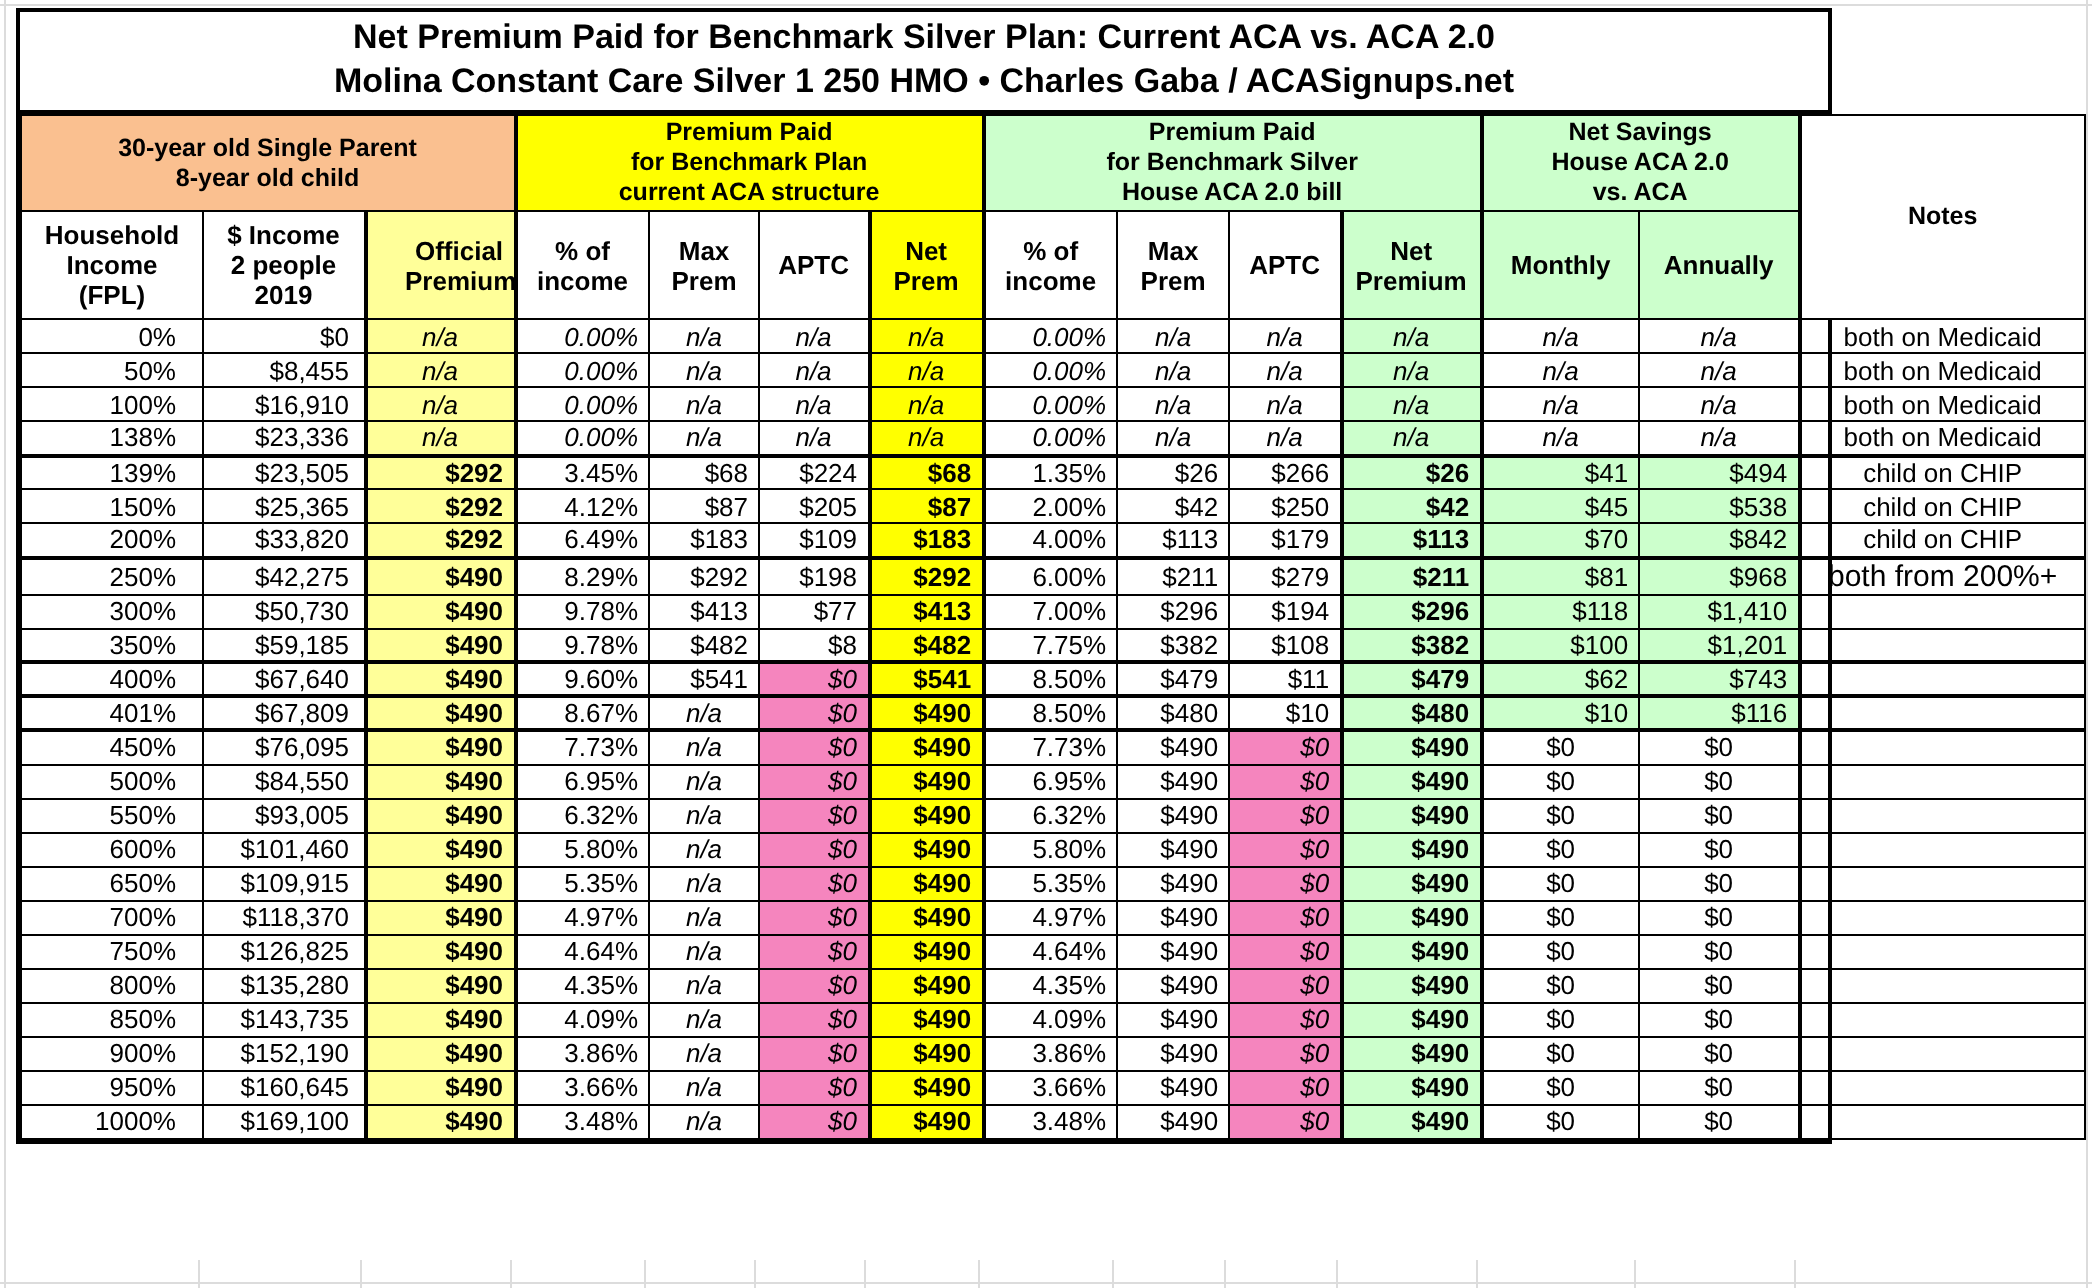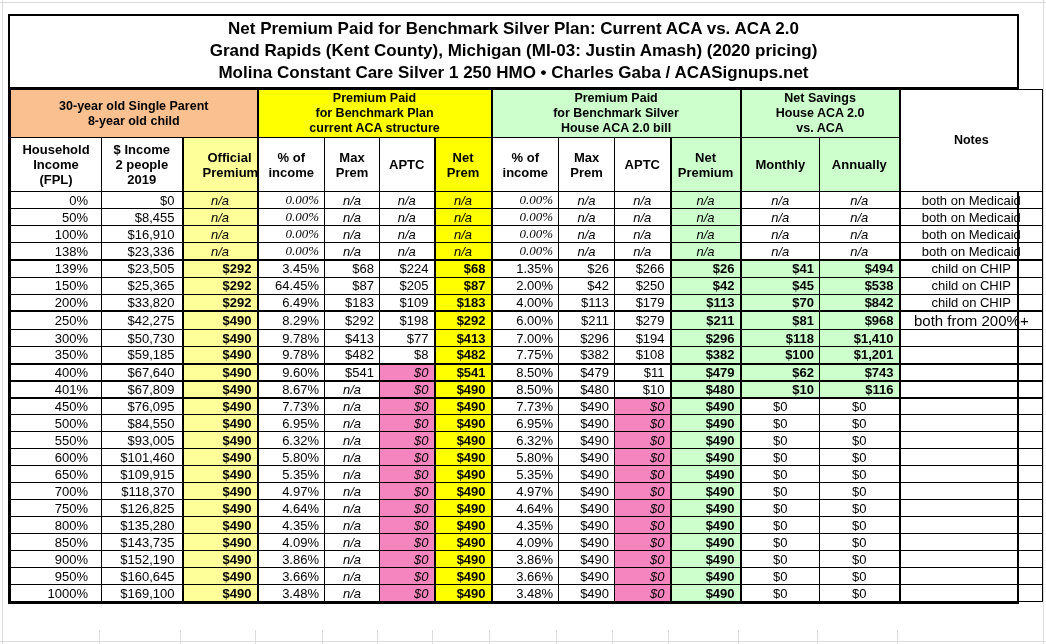--- a/index.html
+++ b/index.html
@@ -4,21 +4,21 @@
 <style>
   :root{
     --peach:#FAC090; --yellow:#FFFF00; --lt-yellow:#FFFF99;
     --green:#CCFFCC; --pink:#F585BE; --grid:#DCDCDC;
   }
   *{box-sizing:border-box; margin:0; padding:0;}
   html,body{width:1046px;height:644px;overflow:hidden;background:#fff;
     font-family:"Liberation Sans", sans-serif; color:#000;}
   .sheet{position:relative;width:1046px;height:644px;background:#fff;}
   .gridline{position:absolute;background:var(--grid);}
-  .tablewrap{position:absolute;left:8px;top:14px;width:1011px;border:2px solid #000;background:#fff;}
+  .tablewrap{position:absolute;left:8px;top:4px;width:908px;border:2px solid #000;background:#fff;}
   .title-block{border-bottom:2px solid #000;text-align:center;padding:2px 0 3px 0;}
   .title-block div{font-weight:700;font-size:17px;line-height:22px;white-space:nowrap;}
   table{border-collapse:collapse;table-layout:fixed;width:1032px;}
   th,td{border:1px solid #000;white-space:nowrap;overflow:hidden;}
   thead th{font-weight:700;text-align:center;vertical-align:middle;background:#fff;}
   tr.grouprow th{height:48px;font-size:12.5px;line-height:15px;}
   th.demog{font-size:15px;line-height:19px;}
   tr.headrow th{height:54px;font-size:13px;line-height:15px;}
   .peach{background:var(--peach);}
   .bg-yellow{background:var(--yellow);}
@@ -29,23 +29,23 @@
   tbody td{height:17px;font-size:13px;text-align:right;padding:0 5px 0 2px;}
   tbody tr.grp td{border-top:2px solid #000;}
   .c-fpl{padding-right:13px;}
   .c-income{padding-right:7px;}
   .c-official{background:var(--lt-yellow);}
   .c-netprem{background:var(--yellow);}
   .c-netpremium{background:var(--green);}
   .bold{font-weight:700;}
   .na{font-weight:400 !important;font-style:italic;text-align:center;padding:0 2px;}
   .pink{background:var(--pink);font-style:italic;}
-  .it{font-style:italic;font-family:Liberation Serif, serif;}
+  .it{font-style:italic;}
   .green{background:var(--green);}
-  .boldv{font-weight:700;}
+  .boldv{font-weight:400;}
   .ctr{text-align:center;padding:0 2px;}
   .c-note{text-align:center;padding:0 2px;}
   .small{font-size:15px;}
 </style>
 </head>
 <body>
 
 <div class="sheet">
     <div class="gridline" style="left: 0px; top: 641px; width: 1046px; height: 1px;"></div>
     <div class="gridline" style="left: 0px; top: 2px; width: 1046px; height: 1px;"></div>
@@ -61,21 +61,20 @@
     <div class="gridline" style="left: 432px; top: 630px; width: 1px; height: 14px;"></div>
     <div class="gridline" style="left: 377px; top: 630px; width: 1px; height: 14px;"></div>
     <div class="gridline" style="left: 322px; top: 630px; width: 1px; height: 14px;"></div>
     <div class="gridline" style="left: 255px; top: 630px; width: 1px; height: 14px;"></div>
     <div class="gridline" style="left: 180px; top: 630px; width: 1px; height: 14px;"></div>
     <div class="gridline" style="left: 99px; top: 630px; width: 1px; height: 14px;"></div>
   <div class="tablewrap">
 
     <div class="title-block">
       <div>Net Premium Paid for Benchmark Silver Plan: Current ACA vs. ACA 2.0</div>
-      <div>Grand Rapids (Kent County), Michigan (MI-03: Justin Amash) (2020 pricing)</div>
       <div>Molina Constant Care Silver 1 250 HMO • Charles Gaba / ACASignups.net</div>
     </div>
 
     <table>
       <colgroup>
         <col style="width:91px">
           <col style="width:81px">
           <col style="width:75px">
         <col style="width:67px">
           <col style="width:55px">
@@ -235,21 +234,21 @@
             <td class="c-aptc">$266</td>
             <td class="c-netpremium bold bl2 br2">$26</td>
             <td class="c-sav green boldv">$41</td>
             <td class="c-sav br2 green boldv">$494</td>
             <td class="c-note">child on CHIP</td>
           </tr>
           <tr>
             <td class="c-fpl">150%</td>
             <td class="c-income">$25,365</td>
             <td class="c-official bold bl2 br2">$292</td>
-            <td class="c-pct">64.45%</td>
+            <td class="c-pct">4.12%</td>
             <td class="c-max">$87</td>
             <td class="c-aptc">$205</td>
             <td class="c-netprem bold bl2 br2">$87</td>
             <td class="c-pct">2.00%</td>
             <td class="c-max">$42</td>
             <td class="c-aptc">$250</td>
             <td class="c-netpremium bold bl2 br2">$42</td>
             <td class="c-sav green boldv">$45</td>
             <td class="c-sav br2 green boldv">$538</td>
             <td class="c-note">child on CHIP</td>

